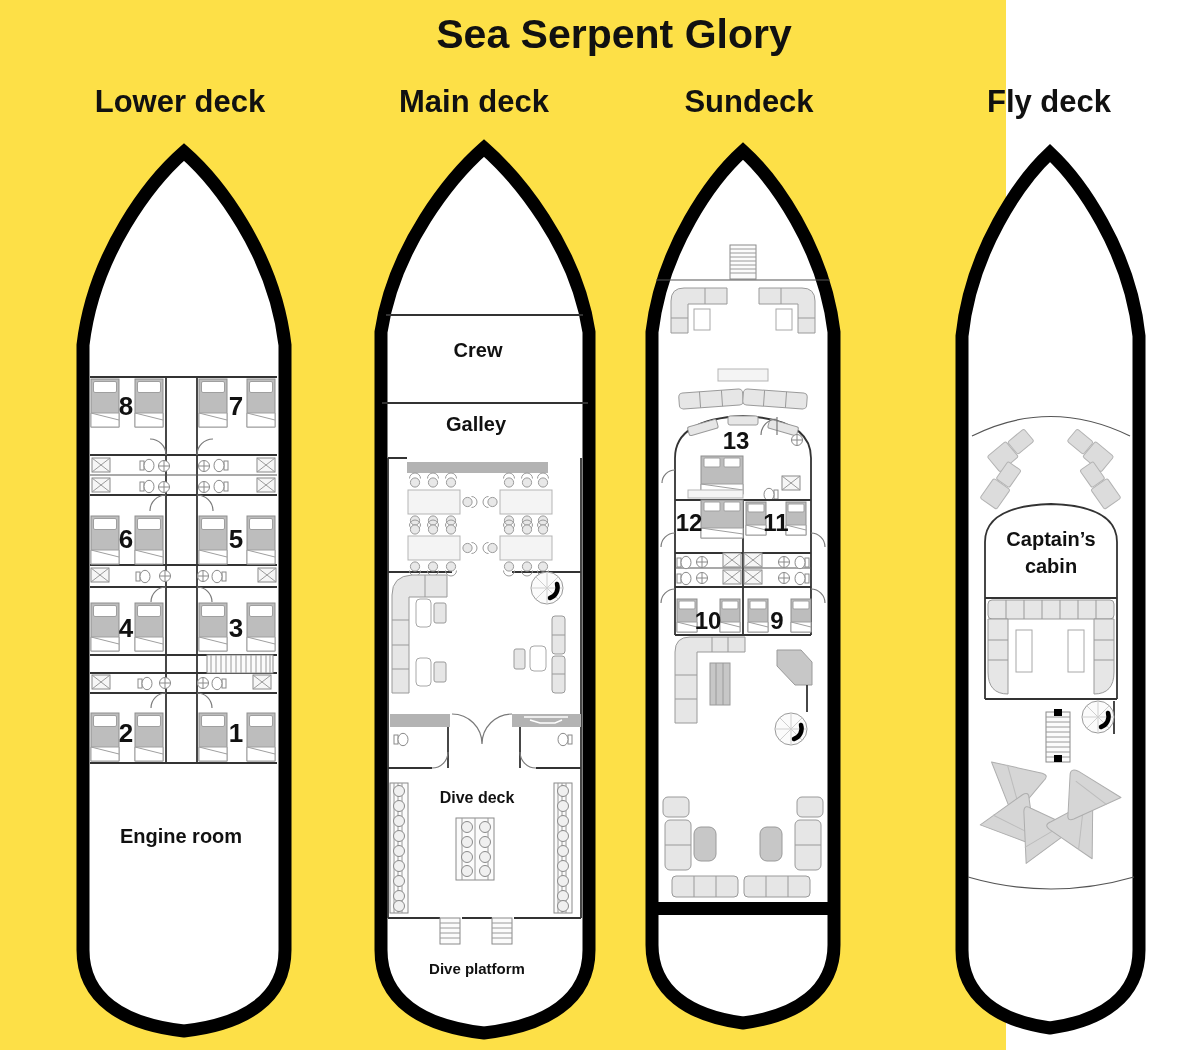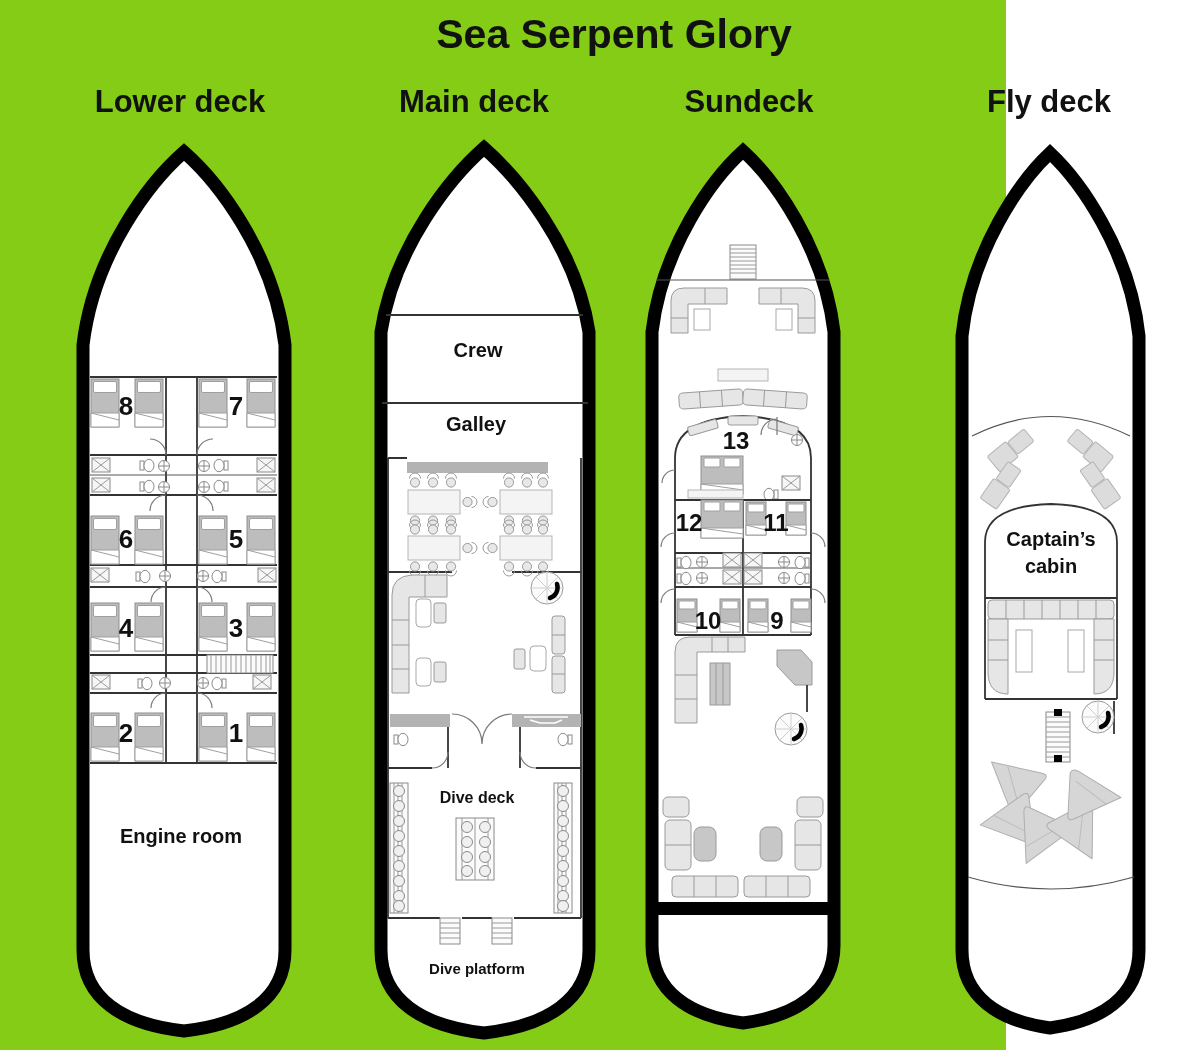--- a/index.html
+++ b/index.html
@@ -1,16 +1,16 @@
 <!DOCTYPE html>
 <html><head>
 <meta charset="utf-8">
 <style>
   html,body{margin:0;padding:0;background:#fff;}
-  #canvas{position:relative;width:1006px;height:1050px;background:#84cc16;font-family:"Liberation Sans",sans-serif;}
+  #canvas{position:relative;width:1006px;height:1050px;background:#fde047;font-family:"Liberation Sans",sans-serif;}
   svg{display:block}
   text{text-anchor:middle;fill:#111;font-family:"Liberation Sans",sans-serif;}
   .title{font-size:41px;font-weight:700;}
   .dlab{font-size:31px;font-weight:700;}
   .room{font-size:20px;font-weight:700;}
   .rooms{font-size:16px;font-weight:700;}
   .roomxs{font-size:15px;font-weight:700;}
   .cnum{font-size:26px;font-weight:700;}
   .cnum-s{font-size:24px;font-weight:700;}
   .hull{fill:#fff;stroke:#000;stroke-width:13;stroke-linejoin:miter;stroke-miterlimit:9;}

